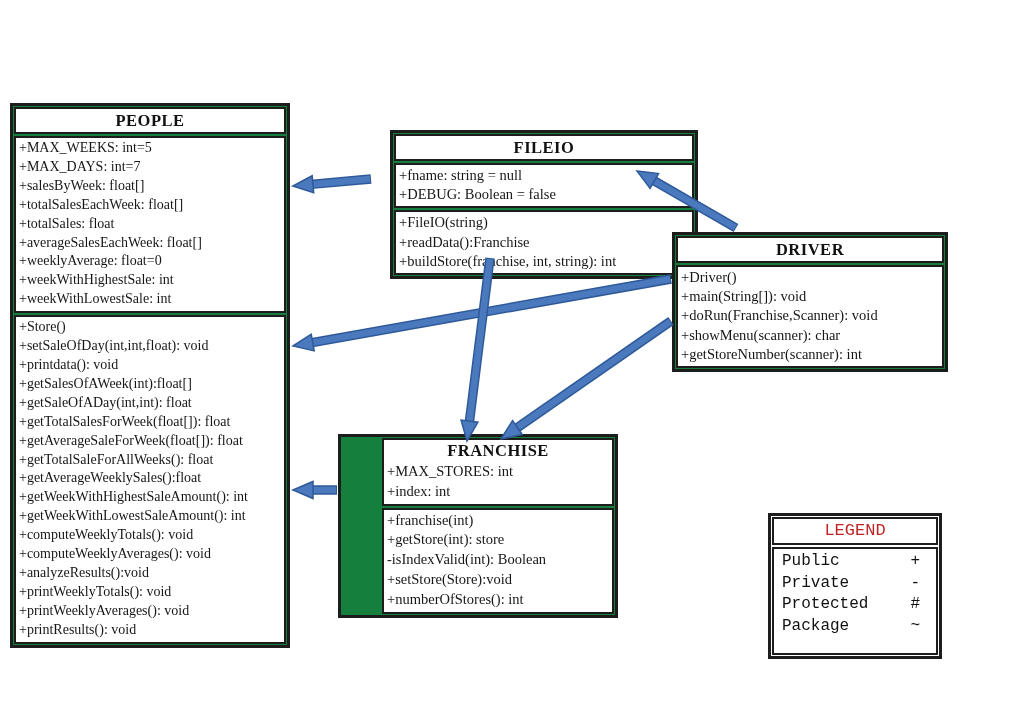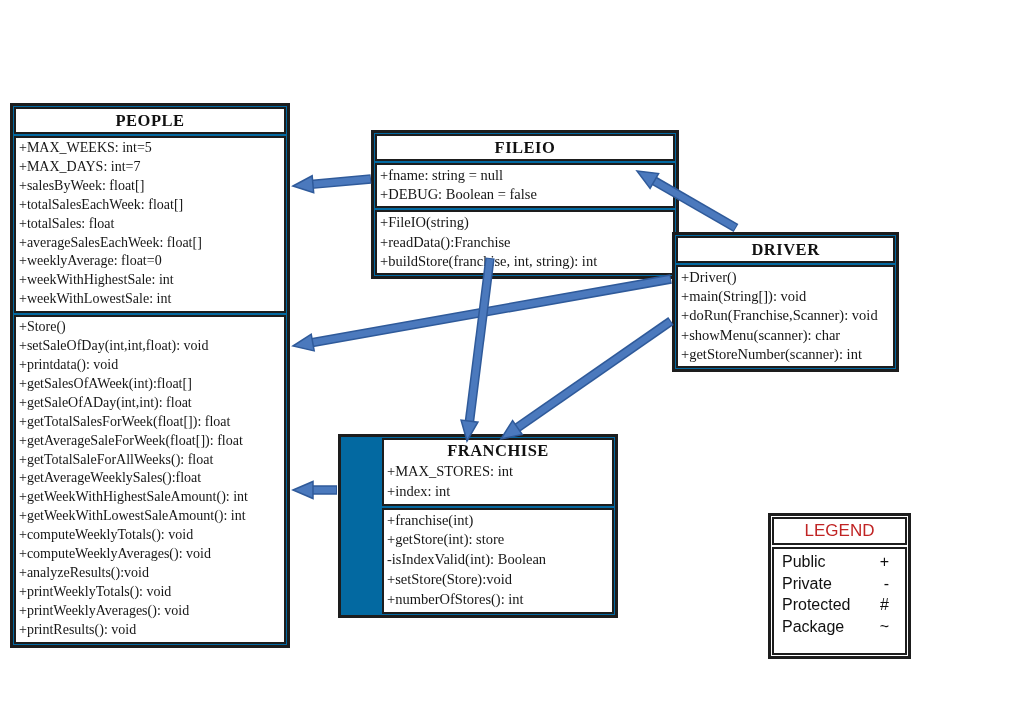--- a/index.html
+++ b/index.html
@@ -18,21 +18,21 @@
   #connections {
     position: absolute;
     left: 0; top: 0;
     width: 1024px; height: 724px;
     z-index: 10;
     pointer-events: none;
   }
   .uml-box {
     position: absolute;
     border: 3px solid #1d1d1d;
-    background: #0369a1;
+    background: #15803d;
     display: flex;
     flex-direction: column;
     z-index: 5;
     box-sizing: border-box;
   }
   .compartment {
     border: 2px solid #1d1d1d;
     margin: 1px;
     background: #ffffff;
   }
@@ -49,40 +49,40 @@
     font-size: 14px;
     line-height: 18.9px;
     padding-left: 3px;
     white-space: nowrap;
     color: #161616;
   }
   .rows { padding: 1px 0 2px 0; }
 
   
   #box-people    { left: 10px;  top: 103px; width: 280px; }
-  #box-fileio    { left: 371px; top: 130px; width: 308px; justify-content: center; }
-  #box-driver    { left: 672px; top: 232px; width: 227px; }
+  #box-fileio    { left: 390px; top: 130px; width: 308px; justify-content: center; }
+  #box-driver    { left: 672px; top: 232px; width: 276px; }
   #box-franchise { left: 338px; top: 434px; width: 280px; padding-left: 40px; }
 
   #box-fileio .member-row,
   #box-driver .member-row { font-size: 14.5px; line-height: 19.2px; }
   #box-franchise .member-row { font-size: 14.5px; line-height: 19.8px; }
   #box-franchise .uml-title { line-height: 20px; }
 
   
   .legend-box {
     position: absolute;
-    left: 768px; top: 513px; width: 143px;
+    left: 768px; top: 513px; width: 174px;
     border: 3px solid #1d1d1d;
     background: #ffffff;
     display: flex;
     flex-direction: column;
     z-index: 5;
     box-sizing: border-box;
-    font-family: Liberation Sans, sans-serif;
+    font-family: Liberation Mono, monospace;
   }
   .legend-title {
     text-align: center;
     font-size: 17px;
     line-height: 22px;
     padding: 1px 0;
     color: #c02424;
   }
   .legend-rows { padding: 2px 0 16px 0; }
   .legend-row {

